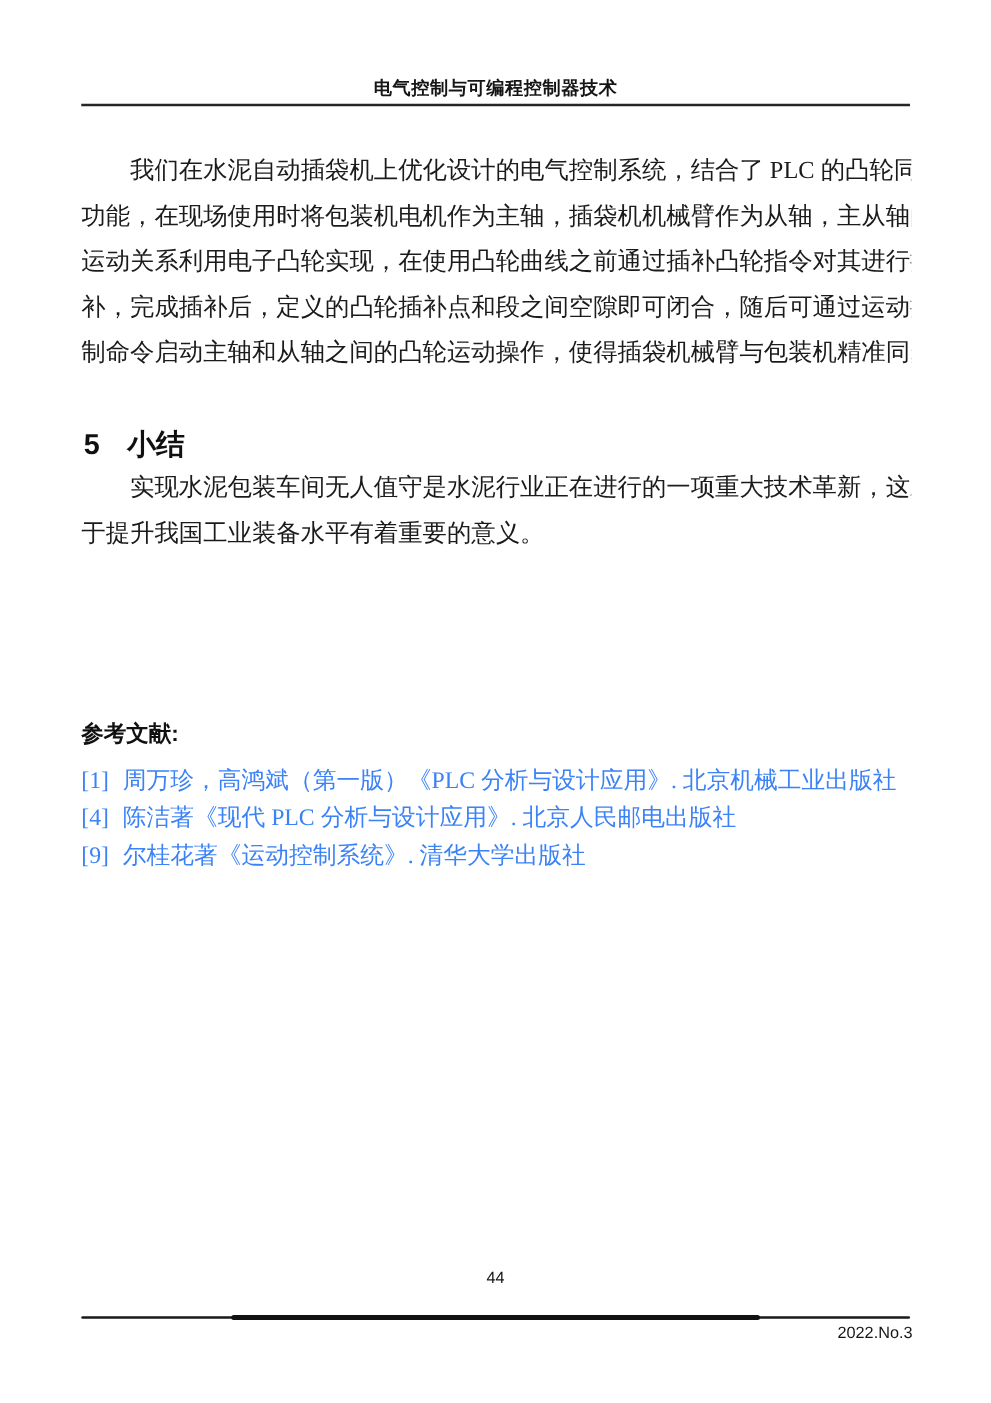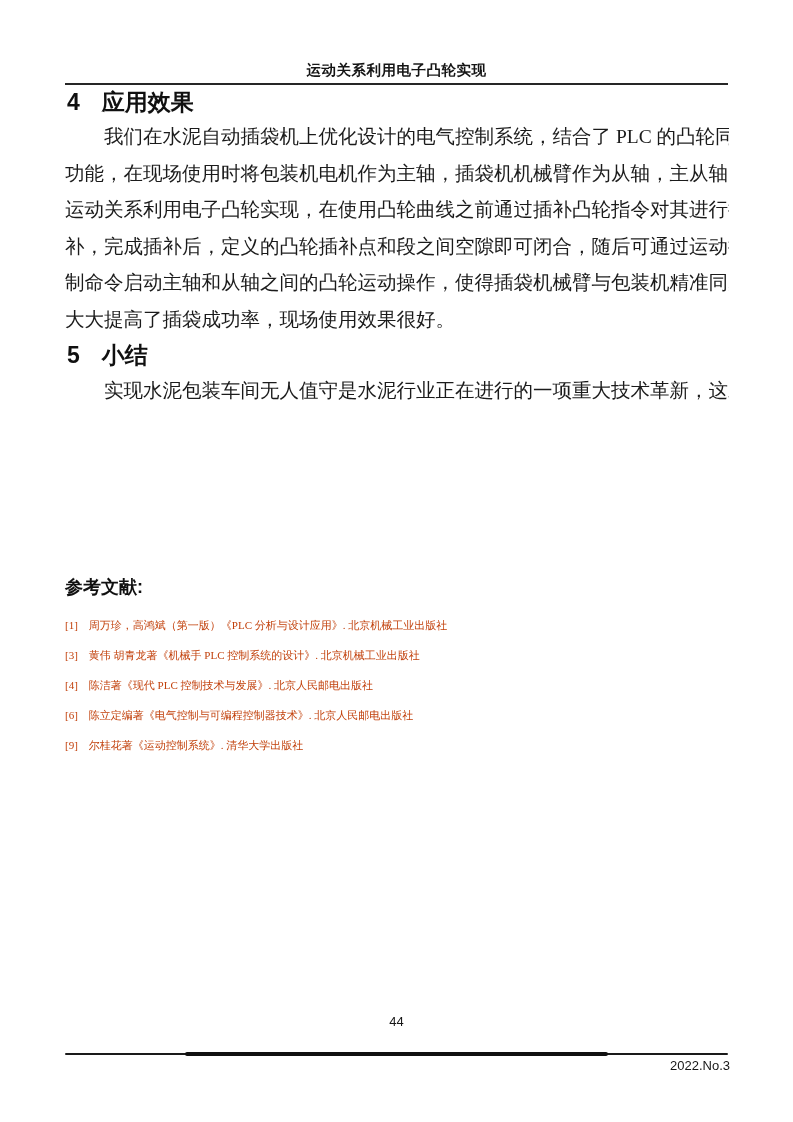--- a/index.html
+++ b/index.html
@@ -78,22 +78,22 @@
     font-family: "Liberation Sans", "DejaVu Sans", sans-serif;
     font-weight: 700;
     font-size: 18px;
     color: #101010;
   }
   .refs-list {
     position: absolute;
     top: 610px;
     left: 65px;
     width: 664px;
-    font-size: 11px;
-    color: #c2410c;
+    font-size: 19px;
+    color: #3b82f6;
   }
   .ref-item {
     height: 30px;
     line-height: 30px;
     white-space: nowrap;
     overflow: hidden;
   }
   .ref-item .ref-label { display: inline-block; margin-right: 11px; }
   
   .footer-rule {
@@ -133,55 +133,46 @@
     font-size: 13px;
     color: #161616;
     margin-left: 40px;
   }
 </style>
 </head>
 <body>
 
 <div class="page">
 
-  <div class="header-title">运动关系利用电子凸轮实现</div>
+  <div class="header-title">电气控制与可编程控制器技术</div>
   <div class="header-rule"></div>
 
-  <div class="section-heading" id="heading-s4">
-    <span class="sec-num">4</span><span class="sec-title">应用效果</span>
-  </div>
   <div class="para" id="para-s4">
     <div class="line first">我们在水泥自动插袋机上优化设计的电气控制系统，结合了 PLC 的凸轮同步</div>
     <div class="line">功能，在现场使用时将包装机电机作为主轴，插袋机机械臂作为从轴，主从轴的</div>
     <div class="line">运动关系利用电子凸轮实现，在使用凸轮曲线之前通过插补凸轮指令对其进行插</div>
     <div class="line">补，完成插补后，定义的凸轮插补点和段之间空隙即可闭合，随后可通过运动控</div>
     <div class="line">制命令启动主轴和从轴之间的凸轮运动操作，使得插袋机械臂与包装机精准同步，</div>
-    <div class="line last">大大提高了插袋成功率，现场使用效果很好。</div>
   </div>
 
   <div class="section-heading" id="heading-s5">
     <span class="sec-num">5</span><span class="sec-title">小结</span>
   </div>
   <div class="para" id="para-s5">
     <div class="line first">实现水泥包装车间无人值守是水泥行业正在进行的一项重大技术革新，这对</div>
+    <div class="line last">于提升我国工业装备水平有着重要的意义。</div>
   </div>
 
   <div class="refs-title">参考文献:</div>
   <div class="refs-list">
     <div class="ref-item">
       <span class="ref-label">[1]</span><span class="ref-text">周万珍，高鸿斌（第一版）《PLC 分析与设计应用》. 北京机械工业出版社</span>
     </div>
     <div class="ref-item">
-      <span class="ref-label">[3]</span><span class="ref-text">黄伟 胡青龙著《机械手 PLC 控制系统的设计》. 北京机械工业出版社</span>
-    </div>
-    <div class="ref-item">
-      <span class="ref-label">[4]</span><span class="ref-text">陈洁著《现代 PLC 控制技术与发展》. 北京人民邮电出版社</span>
-    </div>
-    <div class="ref-item">
-      <span class="ref-label">[6]</span><span class="ref-text">陈立定编著《电气控制与可编程控制器技术》. 北京人民邮电出版社</span>
+      <span class="ref-label">[4]</span><span class="ref-text">陈洁著《现代 PLC 分析与设计应用》. 北京人民邮电出版社</span>
     </div>
     <div class="ref-item">
       <span class="ref-label">[9]</span><span class="ref-text">尔桂花著《运动控制系统》. 清华大学出版社</span>
     </div>
   </div>
 
   <div class="footer-rule"></div>
   <div class="footer-page">44</div>
   <div class="footer-issue">2022.No.3</div>
 

